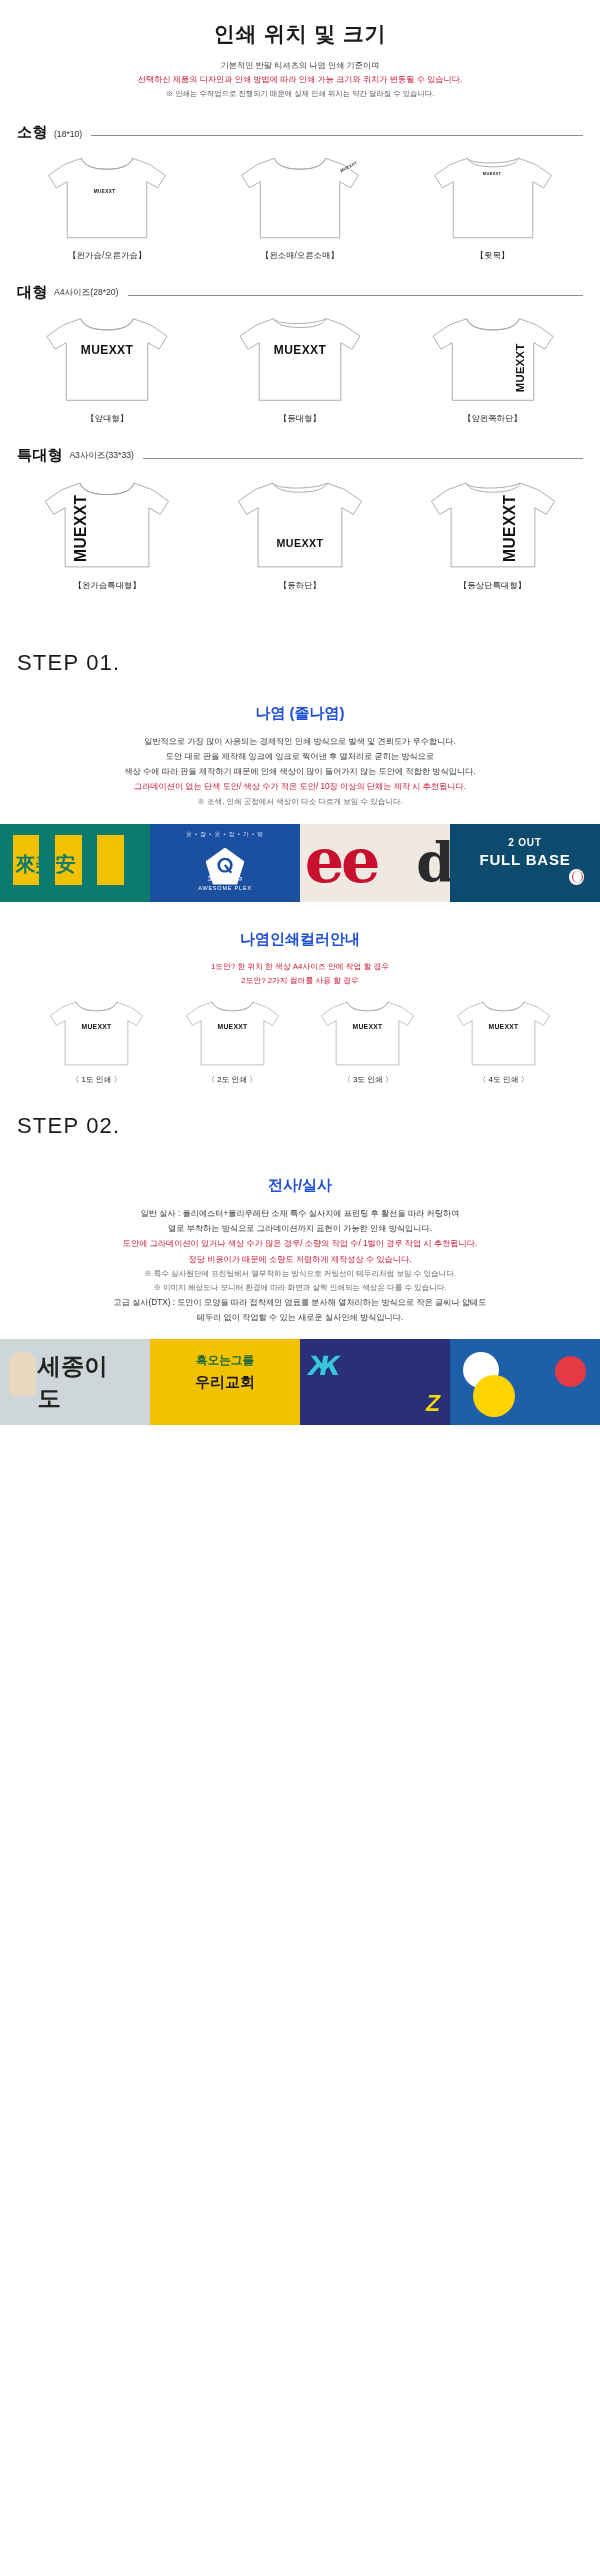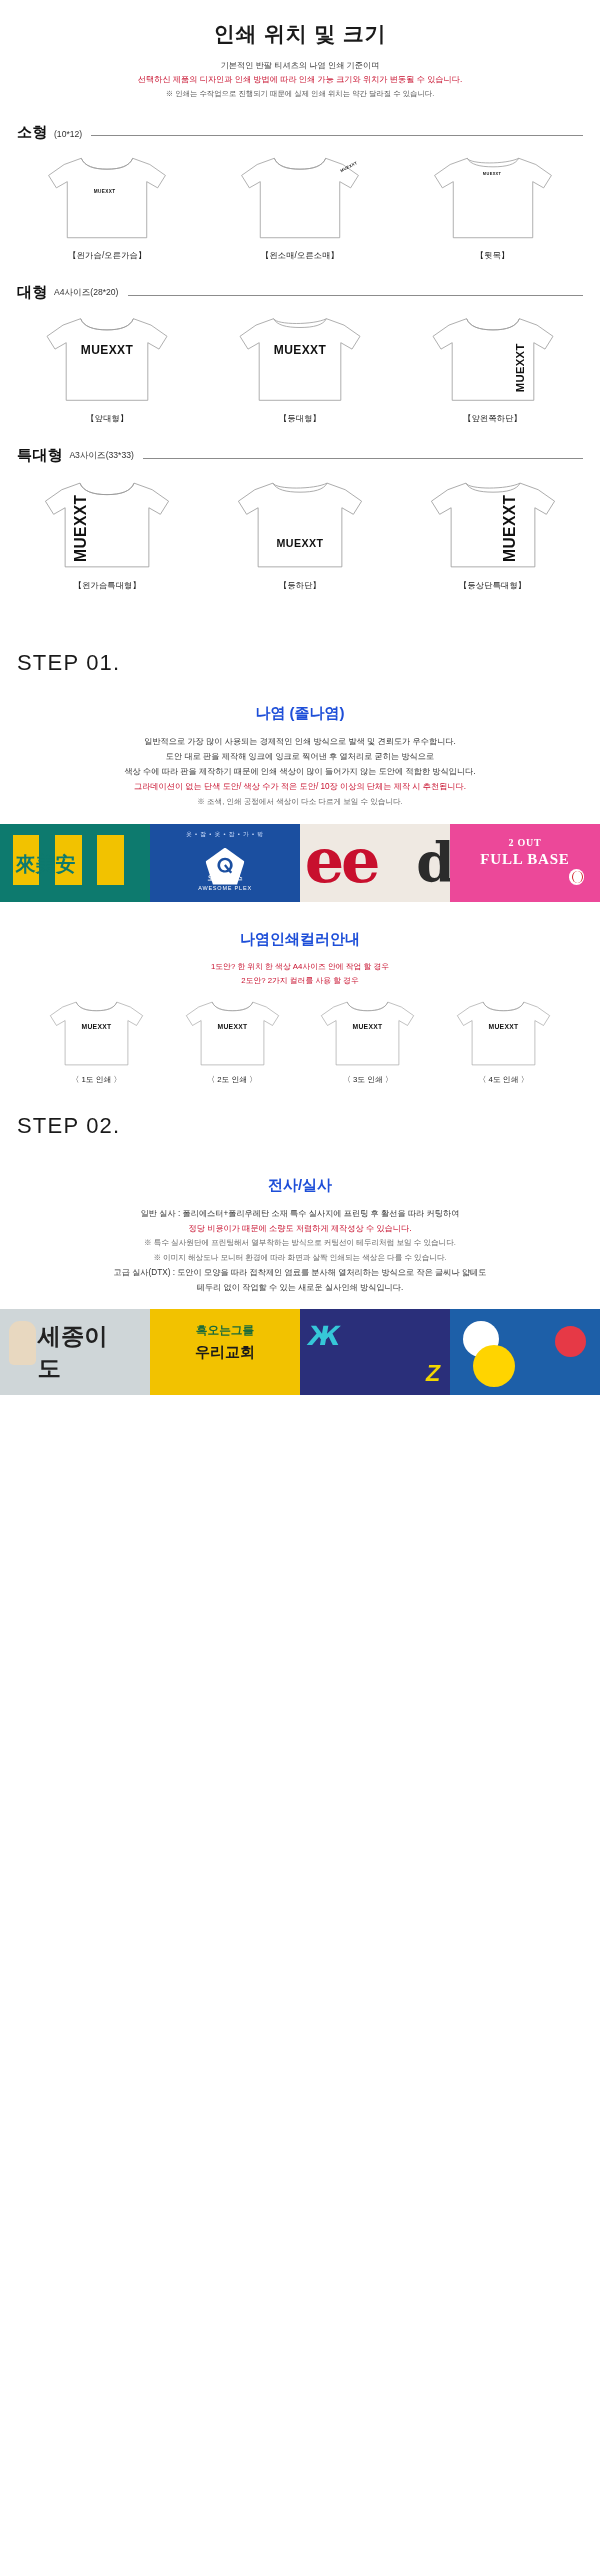--- a/index.html
+++ b/index.html
@@ -131,21 +131,21 @@
   .ph2 .cap2 { position: absolute; left: 0; right: 0; bottom: 11px; text-align: center; color: #fff; font-size: 5.5px; letter-spacing: 0.8px; }
   .ph2 .cap1 { position: absolute; left: 0; right: 0; bottom: 18.7px; text-align: center; color: #fff; font-size: 7px; font-weight: bold; }
   .ph2 .topk { position: absolute; left: 0; right: 0; top: 6.2px; text-align: center; color: #cfe0ff; font-size: 5.8px; letter-spacing: 0.8px; }
 
   
   .ph3 { background: #efe9e2; }
   .ph3 .ee { position: absolute; left: 4.7px; top: 6.2px; font-size: 62px; font-weight: bold; color: #c8102e; font-family: "DejaVu Serif", serif; line-height: 1; letter-spacing: -3.1px; }
   .ph3 .dark { position: absolute; right: -4.7px; top: 9.4px; font-size: 55px; font-weight: bold; color: #2b2b2b; font-family: "DejaVu Serif", serif; line-height: 1; }
 
   
-  .ph4 { background: #ec4899; font-family: Liberation Serif, serif; }
+  .ph4 { background: #0c4a6e; }
   .ph4 .l1 { position: absolute; left: 0; right: 0; top: 12.5px; text-align: center; color: #fff; font-size: 10px; font-weight: bold; letter-spacing: 0.8px; }
   .ph4 .l2 { position: absolute; left: 0; right: 0; top: 26.5px; text-align: center; color: #fff; font-size: 15px; font-weight: bold; letter-spacing: 0.8px; }
   .ph4 .ball { position: absolute; right: 15.6px; top: 45px; width: 15.6px; height: 15.6px; border-radius: 50%; background: #fff; }
   .ph4 .ball:after { content: ""; position: absolute; left: 3.1px; top: 1.6px; width: 9.4px; height: 12.5px; border-left: 1.2px solid #d2222a; border-right: 1.2px solid #d2222a; border-radius: 50%; }
 
   
   .guide-note { text-align: center; font-size: 7.8px; color: #c8102e; line-height: 1.8; margin-bottom: 7.8px; }
   .mini-row { display: flex; justify-content: center; gap: 4.7px; padding: 0 18.7px; }
   .mini-cell { width: 131px; text-align: center; }
   .mini-cap { font-size: 7.8px; color: #222; margin-top: 3.1px; }
@@ -181,21 +181,21 @@
     <h1 class="main-title">인쇄 위치 및 크기</h1>
     <p class="sub-line">기본적인 반팔 티셔츠의 나염 인쇄 기준이며</p>
     <p class="sub-line red">선택하신 제품의 디자인과 인쇄 방법에 따라 인쇄 가능 크기와 위치가 변동될 수 있습니다.</p>
     <p class="sub-line small">※ 인쇄는 수작업으로 진행되기 때문에 실제 인쇄 위치는 약간 달라질 수 있습니다.</p>
   </div>
 
   <div class="spacer-28"></div>
 
   <div class="sec-head">
     <span class="t1">소형</span>
-    <span class="t2">(10*12)</span>
+    <span class="t2">(18*10)</span>
     <span class="rule"></span>
   </div>
 
   <div class="shirt-row">
     <div class="shirt-cell">
       <div class="shirt-wrap">
         <svg class="tee" width="148" height="92" viewBox="0 0 190 118" aria-hidden="true">
           <path d="M62 8 L40 16 L20 30 L30 46 L44 38 L44 110 L146 110 L146 38 L160 46 L170 30 L150 16 L128 8 C124 18 112 22 95 22 C78 22 66 18 62 8 Z" fill="#ffffff" stroke="#9a9a9a" stroke-width="1"></path>
           <path d="M62 8 C66 18 78 22 95 22 C112 22 124 18 128 8" fill="none" stroke="#9a9a9a" stroke-width="1"></path>
           <text class="print-txt" x="78" y="52" font-size="6">MUEXXT</text>
@@ -415,20 +415,22 @@
   <div class="spacer-36"></div>
 
   <h2 class="step-title">STEP 02.</h2>
 
   <div class="spacer-48"></div>
 
   <div>
     <div class="block-title">전사/실사</div>
     <div class="block-body">
       <div>일반 실사 : 폴리에스터+폴리우레탄 소재 특수 실사지에 프린팅 후 활선을 따라 커팅하여</div>
+      <div>열로 부착하는 방식으로 그라데이션까지 표현이 가능한 인쇄 방식입니다.</div>
+      <div class="red">도안에 그라데이션이 있거나 색상 수가 많은 경우/ 소량의 작업 수/ 1벌이 경우 작업 시 추천됩니다.</div>
       <div class="red">정당 비용이가 때문에 소량도 저렴하게 제작성상 수 있습니다.</div>
       <div class="gray">※ 특수 실사원단에 프린팅해서 열부착하는 방식으로 커팅선이 테두리처럼 보일 수 있습니다.</div>
       <div class="gray">※ 이미지 해상도나 모니터 환경에 따라 화면과 살짝 인쇄되는 색상은 다를 수 있습니다.</div>
       <div>고급 실사(DTX) : 도안이 모양을 따라 접착제인 염료를 분사해 열처리하는 방식으로 작은 글씨나 얇테도</div>
       <div>테두리 없이 작업할 수 있는 새로운 실사인쇄 방식입니다.</div>
     </div>
   </div>
 
   <div class="photo-strip2">
     <div class="ph pb1">

